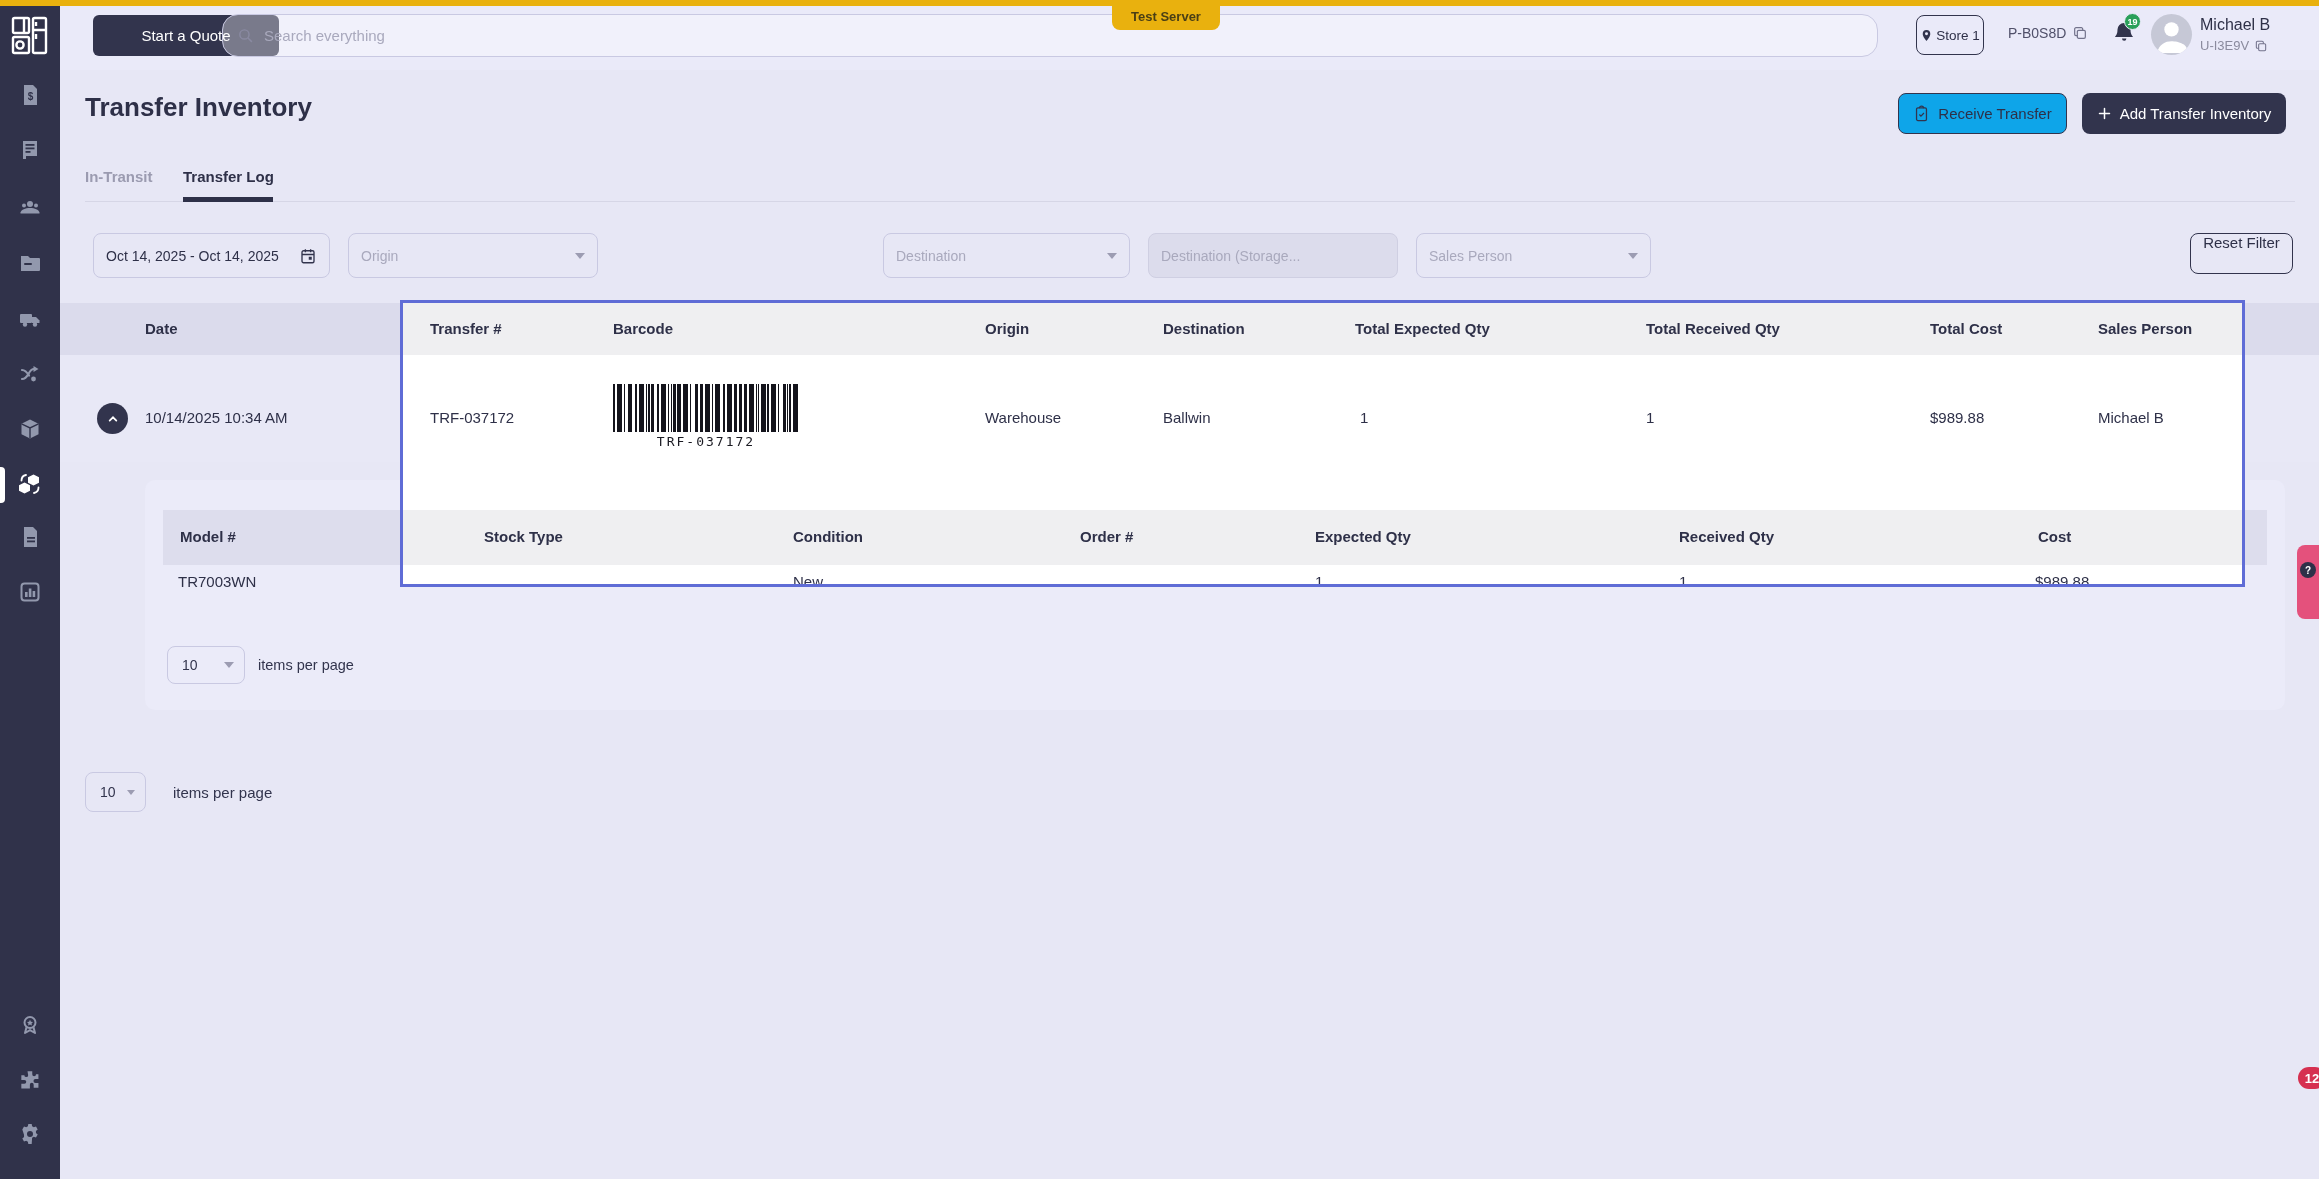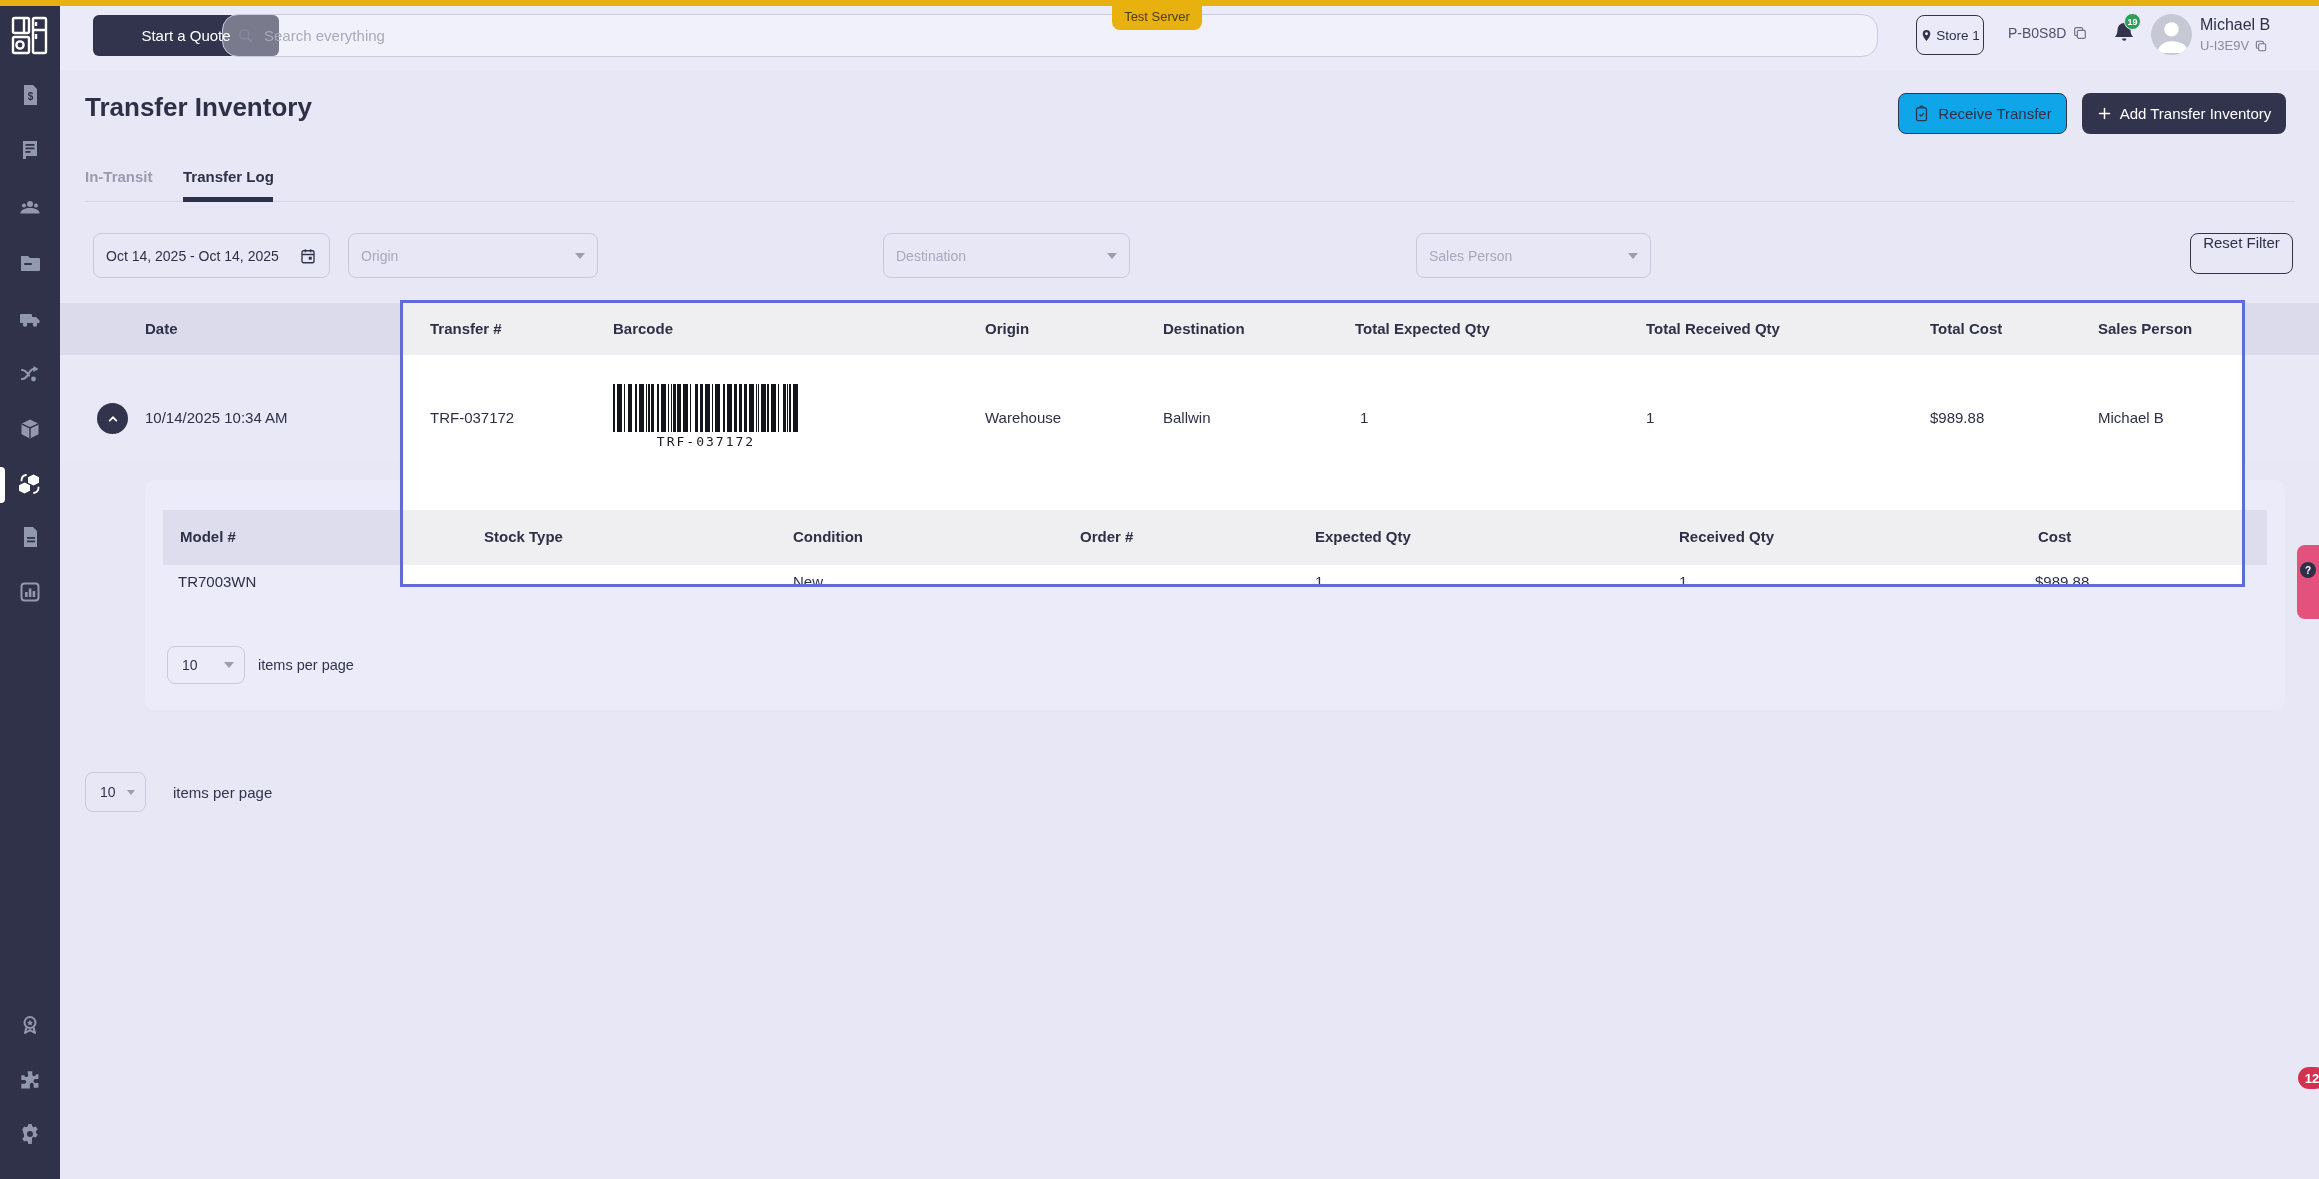--- a/index.html
+++ b/index.html
@@ -3,21 +3,21 @@
 <meta charset="utf-8">
 <style>
   * { box-sizing: border-box; margin: 0; padding: 0; }
   body { font-family: "Liberation Sans", sans-serif; background:#cfcfe0; }
   #root { position:relative; width:2319px; height:1179px; background:#e7e7f5; overflow:hidden; font-size:15px; color:#2e3048; }
   .t { position:absolute; white-space:nowrap; color:#2e3048; font-size:15px; }
   .th { font-weight:700; }
 
   
   .yellow-strip { position:absolute; left:0; top:0; width:2319px; height:6px; background:#e9b10e; z-index:50; }
-  .test-badge { position:absolute; left:1112px; top:0; width:90px; height:30px; background:#e9b10e; border-radius:0 0 8px 8px; z-index:51; display:flex; align-items:flex-end; justify-content:center; padding-bottom:6px; font-size:13px; font-weight:400; color:#4a3f15; }
+  .test-badge { position:absolute; left:1112px; top:0; width:108px; height:30px; background:#e9b10e; border-radius:0 0 8px 8px; z-index:51; display:flex; align-items:flex-end; justify-content:center; padding-bottom:6px; font-size:13px; font-weight:700; color:#4a3f15; }
 
   
   .sidebar { position:absolute; left:0; top:0; width:60px; height:1179px; background:#30324a; z-index:40; }
   .side-ic { position:absolute; left:17px; width:26px; height:26px; display:flex; align-items:center; justify-content:center; }
   .side-ic svg { width:24px; height:24px; fill:#9298ad; }
   .side-ic.active svg { fill:#ffffff; }
   .active-pill { position:absolute; left:0; top:467px; width:5px; height:36px; background:#fff; border-radius:0 4px 4px 0; }
   .logo { position:absolute; left:8px; top:13px; width:44px; height:46px; }
 
   
@@ -194,20 +194,23 @@
       </svg>
   </div>
   <div class="f-box" style="left:348px; width:250px;">
     <span class="ph">Origin</span>
     <span class="chev"></span>
   </div>
   <div class="f-box" style="left:883px; width:247px;">
     <span class="ph">Destination</span>
     <span class="chev"></span>
   </div>
+  <div class="f-box disabled" style="left:1148px; width:250px;">
+    <span class="ph">Destination (Storage...</span>
+  </div>
   <div class="f-box" style="left:1416px; width:235px;">
     <span class="ph">Sales Person</span>
     <span class="chev"></span>
   </div>
   <div class="reset-btn">
     <span>Reset Filter</span>
   </div>
 
   <div class="topbar"></div>
   <div class="start-quote">

